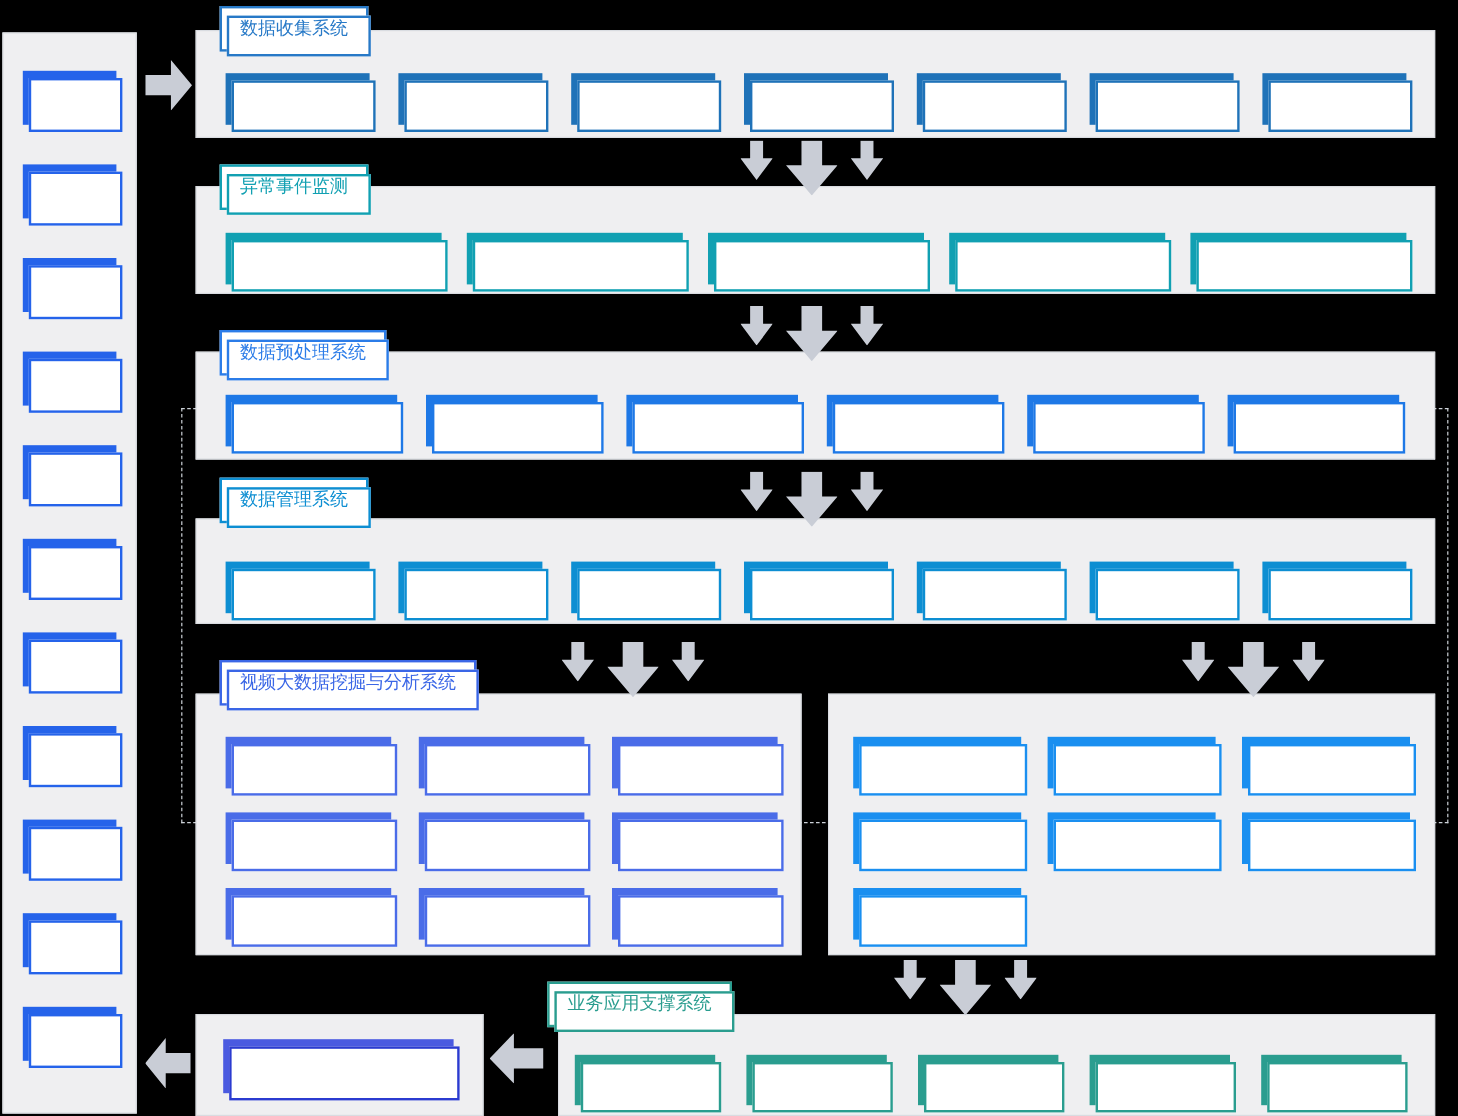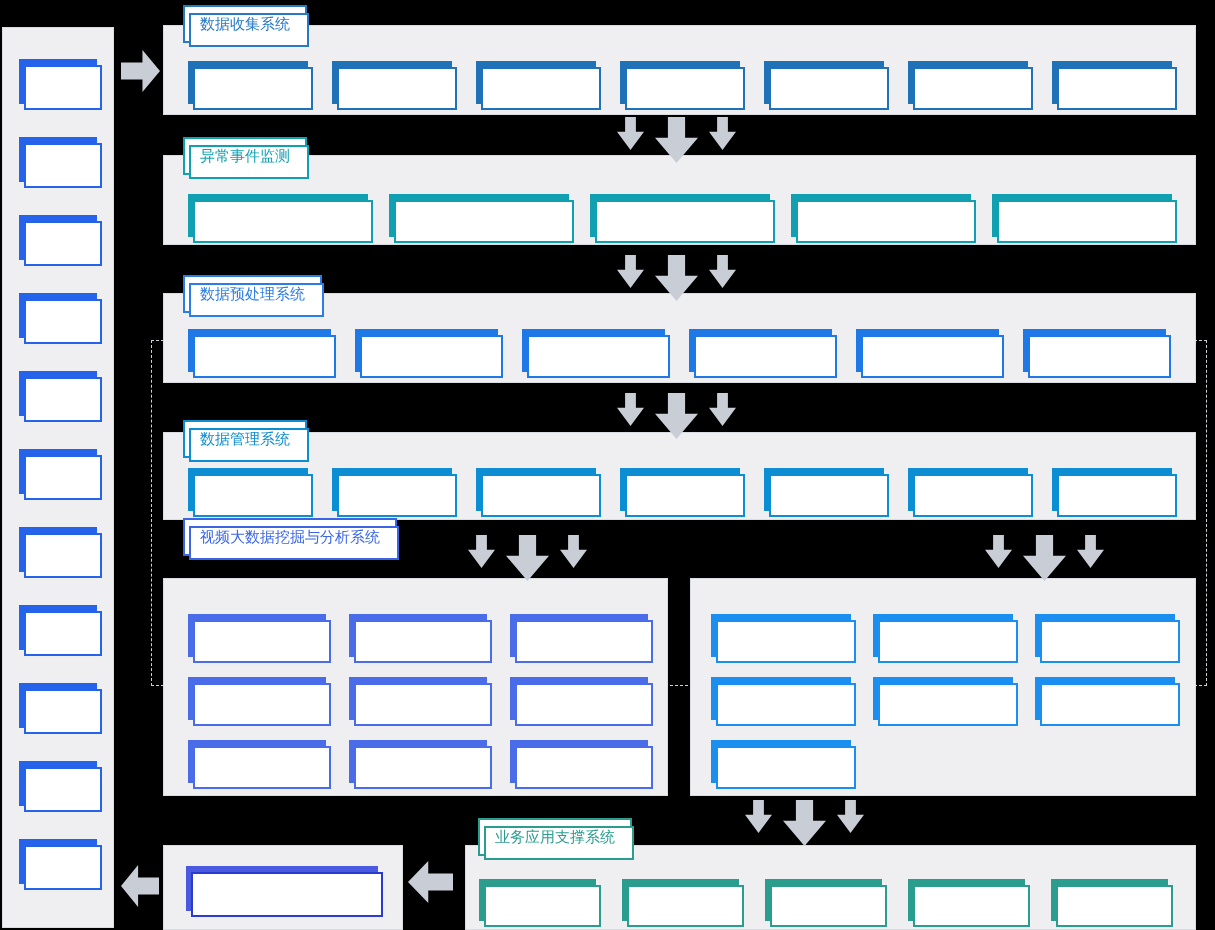--- a/index.html
+++ b/index.html
@@ -169,21 +169,21 @@
 
     <div class="box3d">内存数据库</div>
         <div class="box3d">基础数据库</div>
         <div class="box3d">主题数据库</div>
         <div class="box3d">关联数据库</div>
         <div class="box3d">决策数据库</div>
         <div class="box3d">共享数据库</div>
         <div class="box3d">存储资源池</div>
       </div>
   </div>
-  <div class="tab s-manage" style="left:183px;top:420px;">数据管理系统</div>
+  <div class="tab s-manage" style="left:183px;top:398px;">数据管理系统</div>
 
   <div class="agroup" style="left:468px;top:535px;">
     <div class="ad-s"></div>
     <div class="ad-l"></div>
     <div class="ad-s"></div>
   </div>
   <div class="agroup" style="left:985px;top:535px;">
     <div class="ad-s"></div>
     <div class="ad-l"></div>
     <div class="ad-s"></div>
@@ -196,21 +196,21 @@
         <div class="box3d">视频云存储</div>
         <div class="box3d">RTSP视频推流</div>
         <div class="box3d">静态图像处理</div>
         <div class="box3d">视频目标检索</div>
         <div class="box3d">OCR动态识别</div>
         <div class="box3d">异常事件监测</div>
         <div class="box3d">区域态势预测</div>
         <div class="box3d">目标行为分析</div>
       </div>
   </div>
-  <div class="tab s-video" style="left:183px;top:518px;text-align:right;">视频大数据挖掘与分析系统</div>
+  <div class="tab s-video" style="left:183px;top:550px;text-align:right;">视频大数据挖掘与分析系统</div>
 
   <div class="panel p-big s-big" style="left:690px;top:578px;width:506px;height:218px;">
     <div class="grid">
 
     <div class="box3d">实时流数据挖掘</div>
         <div class="box3d">结构化数据挖掘</div>
         <div class="box3d">非结构化挖掘</div>
         <div class="box3d">数据统计分析</div>
         <div class="box3d">数据回溯分析</div>
         <div class="box3d">应急数据处理</div>
@@ -227,21 +227,21 @@
   <div class="panel p-business s-business" style="left:465px;top:845px;width:731px;height:85px;">
     <div class="boxrow">
 
     <div class="box3d">综合分析系统</div>
         <div class="box3d">决策分析系统</div>
         <div class="box3d">城市监测系统</div>
         <div class="box3d">投资决策系统</div>
         <div class="box3d">民生信息系统</div>
       </div>
   </div>
-  <div class="tab s-business" style="left:478px;top:818px;">业务应用支撑系统</div>
+  <div class="tab s-business" style="left:456px;top:818px;">业务应用支撑系统</div>
 
   <div class="a-left" style="left:408px;top:861px;width:45px;height:42px;"></div>
 
   <div class="panel s-portal" style="left:163px;top:845px;width:240px;height:85px;">
     <div class="box3d portal-box">政务信息门户</div>
   </div>
 
   <div class="a-left" style="left:121px;top:865px;width:38px;height:42px;"></div>
 
 </div>

